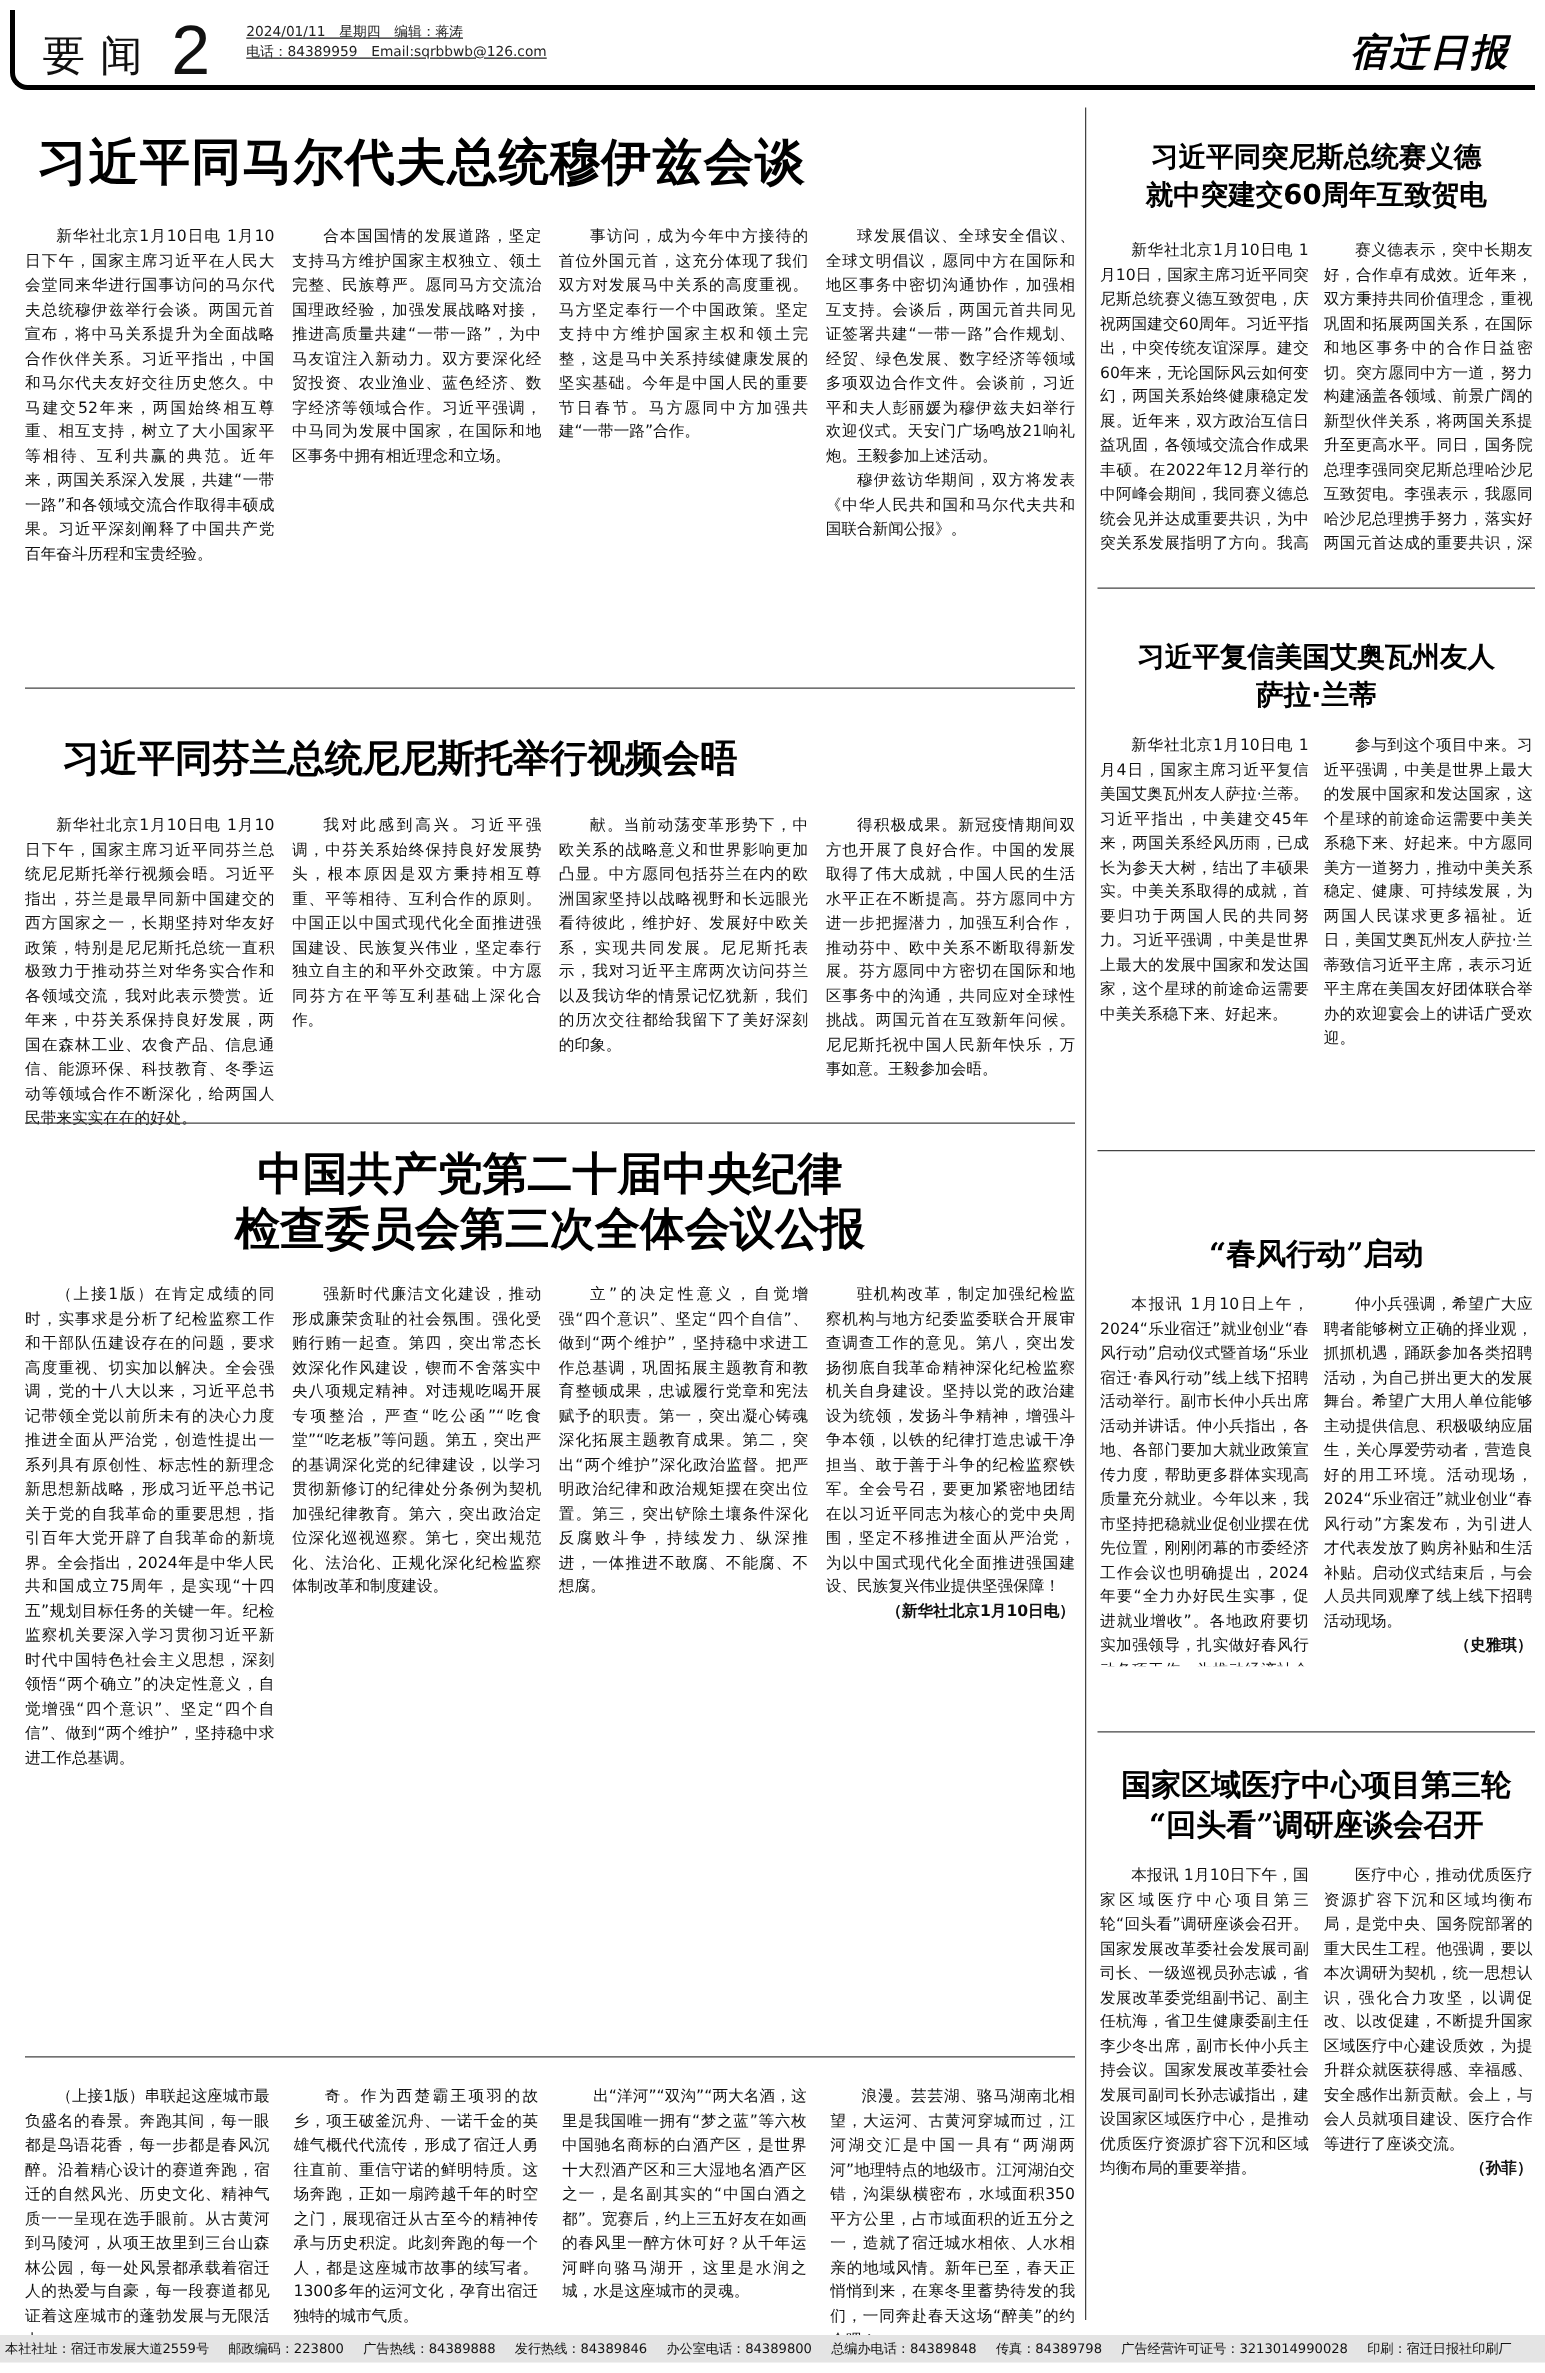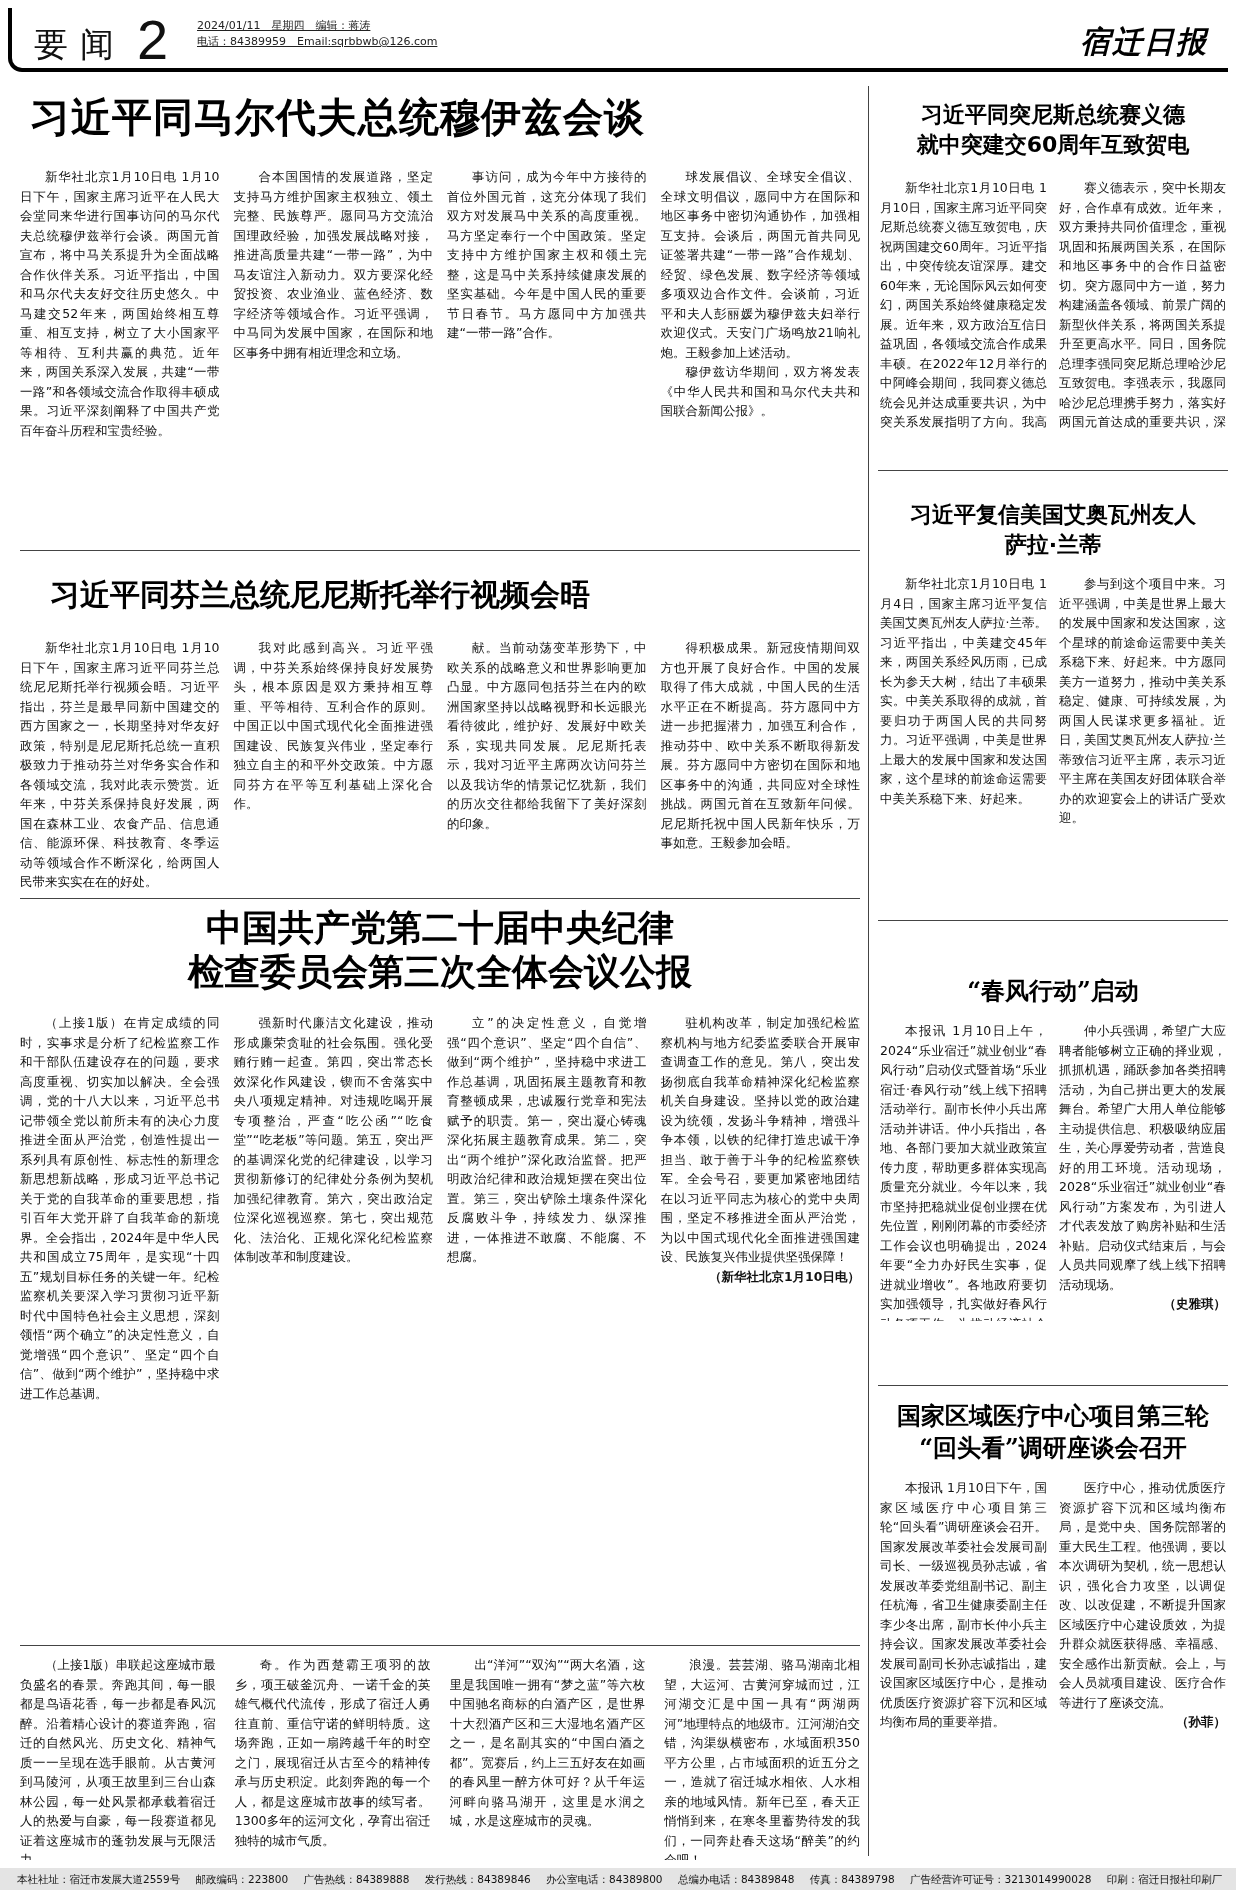--- a/index.html
+++ b/index.html
@@ -6,32 +6,32 @@
   html, body { width: 1236px; height: 1898px; background: #fff; overflow: hidden; }
   body { position: relative; font-family: "DejaVu Sans", sans-serif; color: #111; }
 
   .masthead { position: absolute; left: 8px; top: 8px; width: 1220px; height: 64px;
     border-left: 4px solid #000; border-bottom: 4px solid #000; border-bottom-left-radius: 14px; }
   .section-name { position: absolute; left: 22px; top: 14px; font-size: 34px; letter-spacing: 12px; font-family: "DejaVu Serif", serif; }
   .page-no { position: absolute; left: 125px; top: 0px; font-size: 56px; font-family: "Liberation Sans", sans-serif; line-height: 64px; }
   .meta { position: absolute; left: 185px; top: 10px; font-size: 11px; line-height: 16px; color: #222; text-decoration: underline; }
   .logo { position: absolute; right: 20px; top: 14px; font-size: 30px; color: #000000; font-family: "DejaVu Serif", serif; font-weight: bold; font-style: italic; letter-spacing: 2px; }
 
-  .article { position: absolute; }
+  .article { position: absolute; margin-top: 12px; }
   .headline { font-family: "DejaVu Sans", sans-serif; font-weight: bold; color: #000; white-space: nowrap; }
   .headline-serif { font-family: "DejaVu Serif", serif; font-weight: bold; color: #000; text-align: center; white-space: nowrap; }
   .cols { display: flex; gap: 14px; }
   .col { flex: 1; font-size: 12.5px; line-height: 19.5px; text-align: justify; overflow: hidden; }
   .col p { text-indent: 2em; }
   .byline { text-align: right; font-size: 12.5px; font-weight: bold; }
   .rule-v { position: absolute; width: 1px; background: #444; }
   .rule-h { position: absolute; height: 1px; background: #444; }
 
   .footer { position: absolute; left: 0; top: 1868px; width: 1236px; height: 22px; background: #e4e4e4;
-    font-size: 10.5px; line-height: 22px; white-space: nowrap; overflow: hidden; padding-left: 17px; }
+    font-size: 10.5px; line-height: 22px; white-space: nowrap; overflow: hidden; padding-left: 4px; }
   .footer span { margin-right: 12px; }
 </style>
 </head>
 <body>
 
 <div class="masthead">
   <div class="section-name">要闻</div>
   <div class="page-no">2</div>
   <div class="meta">
     <div>2024/01/11　星期四　编辑：蒋涛</div>
@@ -141,21 +141,21 @@
 
 <div class="article" style="left:880px; top:975px; width:346px; height:400px;">
   <div class="headline-serif" style="font-size:24px; line-height:32px;">
     <div>“春风行动”启动</div>
   </div>
   <div class="cols" style="margin-top:14px; height:300px; gap:12px;">
     <div class="col">
         <p>本报讯 1月10日上午，2024“乐业宿迁”就业创业“春风行动”启动仪式暨首场“乐业宿迁·春风行动”线上线下招聘活动举行。副市长仲小兵出席活动并讲话。仲小兵指出，各地、各部门要加大就业政策宣传力度，帮助更多群体实现高质量充分就业。今年以来，我市坚持把稳就业促创业摆在优先位置，刚刚闭幕的市委经济工作会议也明确提出，2024年要“全力办好民生实事，促进就业增收”。各地政府要切实加强领导，扎实做好春风行动各项工作，为推动经济社会高质量发展提供有力支撑。</p>
       </div>
     <div class="col">
-        <p>仲小兵强调，希望广大应聘者能够树立正确的择业观，抓抓机遇，踊跃参加各类招聘活动，为自己拼出更大的发展舞台。希望广大用人单位能够主动提供信息、积极吸纳应届生，关心厚爱劳动者，营造良好的用工环境。活动现场，2028“乐业宿迁”就业创业“春风行动”方案发布，为引进人才代表发放了购房补贴和生活补贴。启动仪式结束后，与会人员共同观摩了线上线下招聘活动现场。</p>
+        <p>仲小兵强调，希望广大应聘者能够树立正确的择业观，抓抓机遇，踊跃参加各类招聘活动，为自己拼出更大的发展舞台。希望广大用人单位能够主动提供信息、积极吸纳应届生，关心厚爱劳动者，营造良好的用工环境。活动现场，2024“乐业宿迁”就业创业“春风行动”方案发布，为引进人才代表发放了购房补贴和生活补贴。启动仪式结束后，与会人员共同观摩了线上线下招聘活动现场。</p>
         <div class="byline">（史雅琪）</div>
       </div>
   </div>
 </div>
 
 <div class="rule-h" style="left:878px; top:1385px; width:350px;"></div>
 
 <div class="article" style="left:880px; top:1400px; width:346px; height:455px;">
   <div class="headline-serif" style="font-size:24px; line-height:32px;">
     <div>国家区域医疗中心项目第三轮</div>

